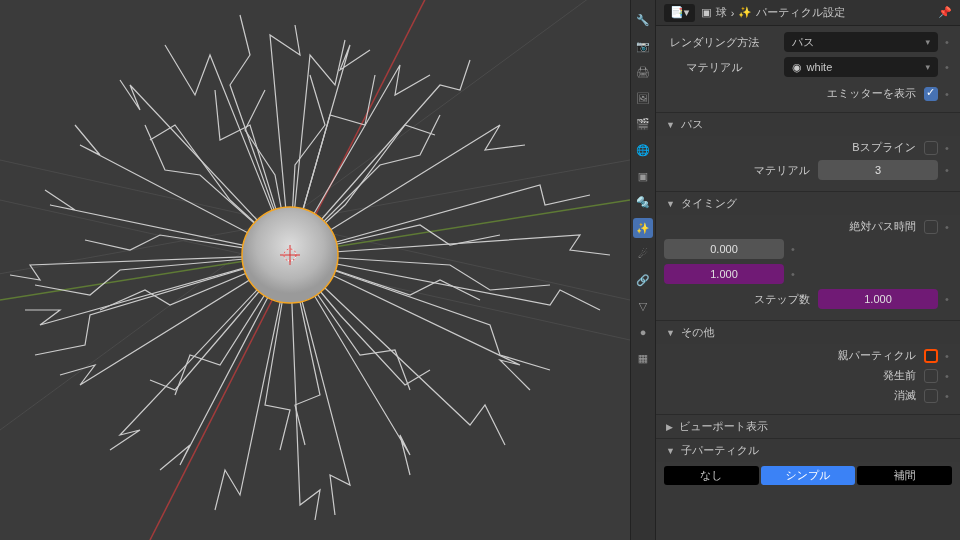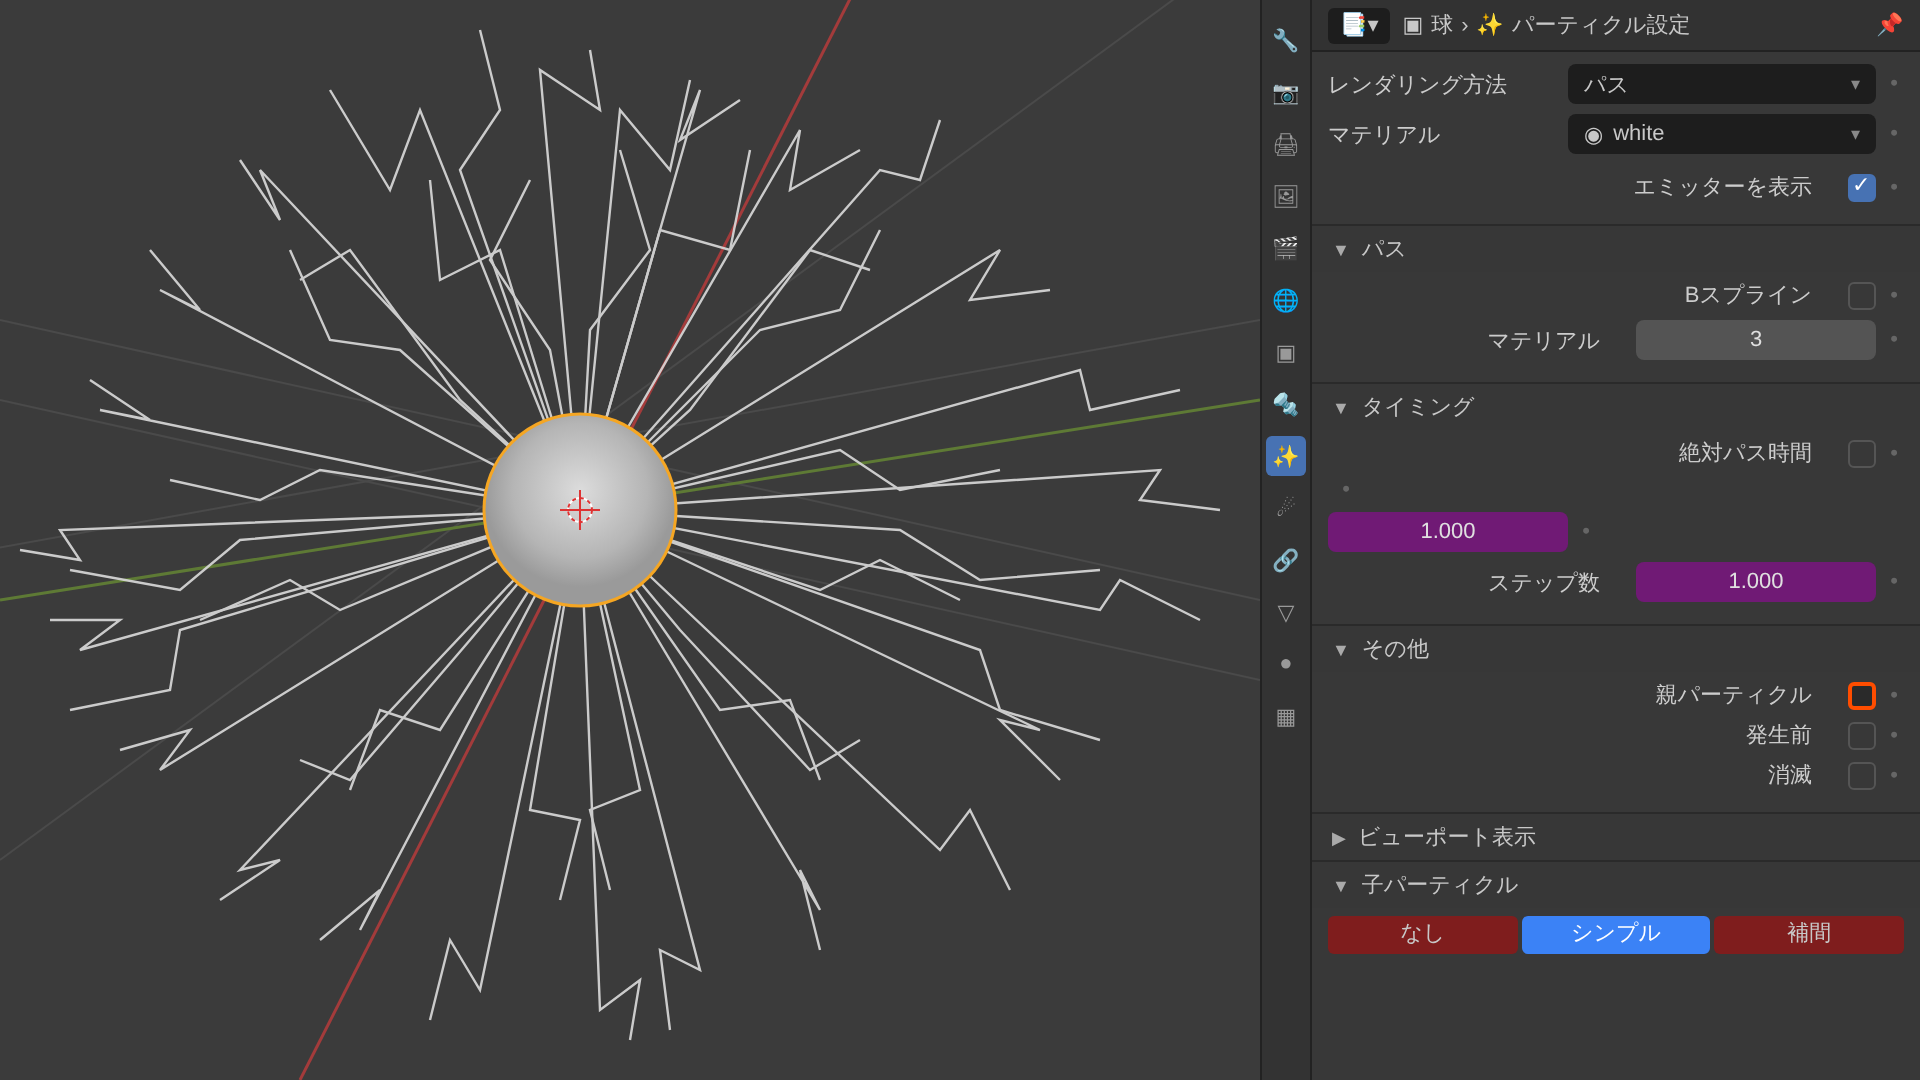--- a/index.html
+++ b/index.html
@@ -9,42 +9,42 @@
 .toolcol{width:26px;background:#333;display:flex;flex-direction:column;align-items:center;gap:6px;padding-top:10px;border-left:1px solid #222;border-right:1px solid #222}
 .toolcol .ticon{width:20px;height:20px;display:flex;align-items:center;justify-content:center;border-radius:3px;color:#999}
 .toolcol .ticon.active{background:#4772b3;color:#fff}
 .panel{width:304px;background:#383838;display:flex;flex-direction:column;overflow:hidden}
 .hbar{height:26px;display:flex;align-items:center;gap:6px;padding:0 8px;background:#323232;border-bottom:1px solid #222}
 .hselect{background:#1d1d1d;border-radius:3px;padding:2px 6px;display:flex;align-items:center;gap:4px;height:18px}
 .crumb{display:flex;align-items:center;gap:4px}
 .pin{margin-left:auto;color:#777}
 .proprows{padding:6px 8px}
 .row{display:flex;align-items:center;margin-bottom:5px}
-.row .label{flex:0 0 120px;text-align:left;padding-right:19px;color:#ccc}
+.row .label{flex:0 0 120px;text-align:center;padding-right:19px;color:#ccc}
 .row .field{flex:1}
 .select{background:#1d1d1d;border-radius:4px;padding:3px 8px;display:flex;align-items:center;height:20px;gap:5px}
 .select .caret{margin-left:auto;color:#888;font-size:9px}
 .colorf{height:20px;background:#1d1d1d;border-radius:4px;display:flex;align-items:center}
 .colorf .sw{width:20px;height:14px;background:#000;margin-left:4px;border-radius:2px}
 .colorf .picker{margin-left:auto;margin-right:6px;color:#aaa}
 .chk{width:14px;height:14px;border:1px solid #555;border-radius:3px;display:inline-block;vertical-align:middle}
 .chk.on{background:#4772b3;border-color:#4772b3;position:relative}
 .chk.on::after{content:"✓";position:absolute;left:1px;top:-2px;color:#fff;font-size:11px}
 .chk.hl{border:2px solid #ff4d00;background:#2a2a2a}
 .dot{color:#666;width:10px;text-align:center;margin-left:4px}
 .section{padding:4px 10px;display:flex;align-items:center;gap:6px;border-top:1px solid #2a2a2a;background:#373737}
 .section .tri{font-size:9px;color:#aaa}
 .rightrows{padding:4px 8px 6px 8px}
 .rrow{display:flex;align-items:center;margin-bottom:5px}
-.rrow .rlabel{flex:1;text-align:right;padding-right:18px;color:#ccc}
+.rrow .rlabel{flex:1;text-align:right;padding-right:8px;color:#ccc}
 .rrow .chk{margin-right:0}
 .slidernum{width:120px;height:20px;background:#545454;border-radius:4px;text-align:center;line-height:20px;color:#e0e0e0;margin-right:0}
 .slidernum.blue{background:#701a75}
 .btnrow{display:flex;gap:2px;padding:4px 8px 0 8px}
-.tbtn{flex:1;background:#7f1d1d;border-radius:3px;text-align:center;line-height:19px;height:19px}
+.tbtn{flex:1;background:#000000;border-radius:3px;text-align:center;line-height:19px;height:19px}
 .tbtn.active{background:#3b82f6;color:#fff}
 </style>
 </head>
 <body>
 
 <div class="viewport">
 <svg width="630" height="540" viewBox="0 0 630 540">
   <defs>
     <radialGradient id="sph" cx="50%" cy="40%">
       <stop offset="0%" stop-color="#dcdcdc"></stop>
@@ -203,20 +203,21 @@
     <span class="tri">▼</span>
     <span>タイミング</span>
   </div>
   <div class="rightrows">
     <div class="rrow">
       <div class="rlabel">絶対パス時間</div>
       <span class="chk"></span>
       <span class="dot">•</span>
     </div>
     <div class="rrow">
+      <div class="slidernum">0.000</div>
       <span class="dot">•</span>
     </div>
     <div class="rrow">
       <div class="slidernum blue">1.000</div>
       <span class="dot">•</span>
     </div>
     <div class="rrow">
       <div class="rlabel">ステップ数</div>
       <div class="slidernum blue">1.000</div>
       <span class="dot">•</span>

